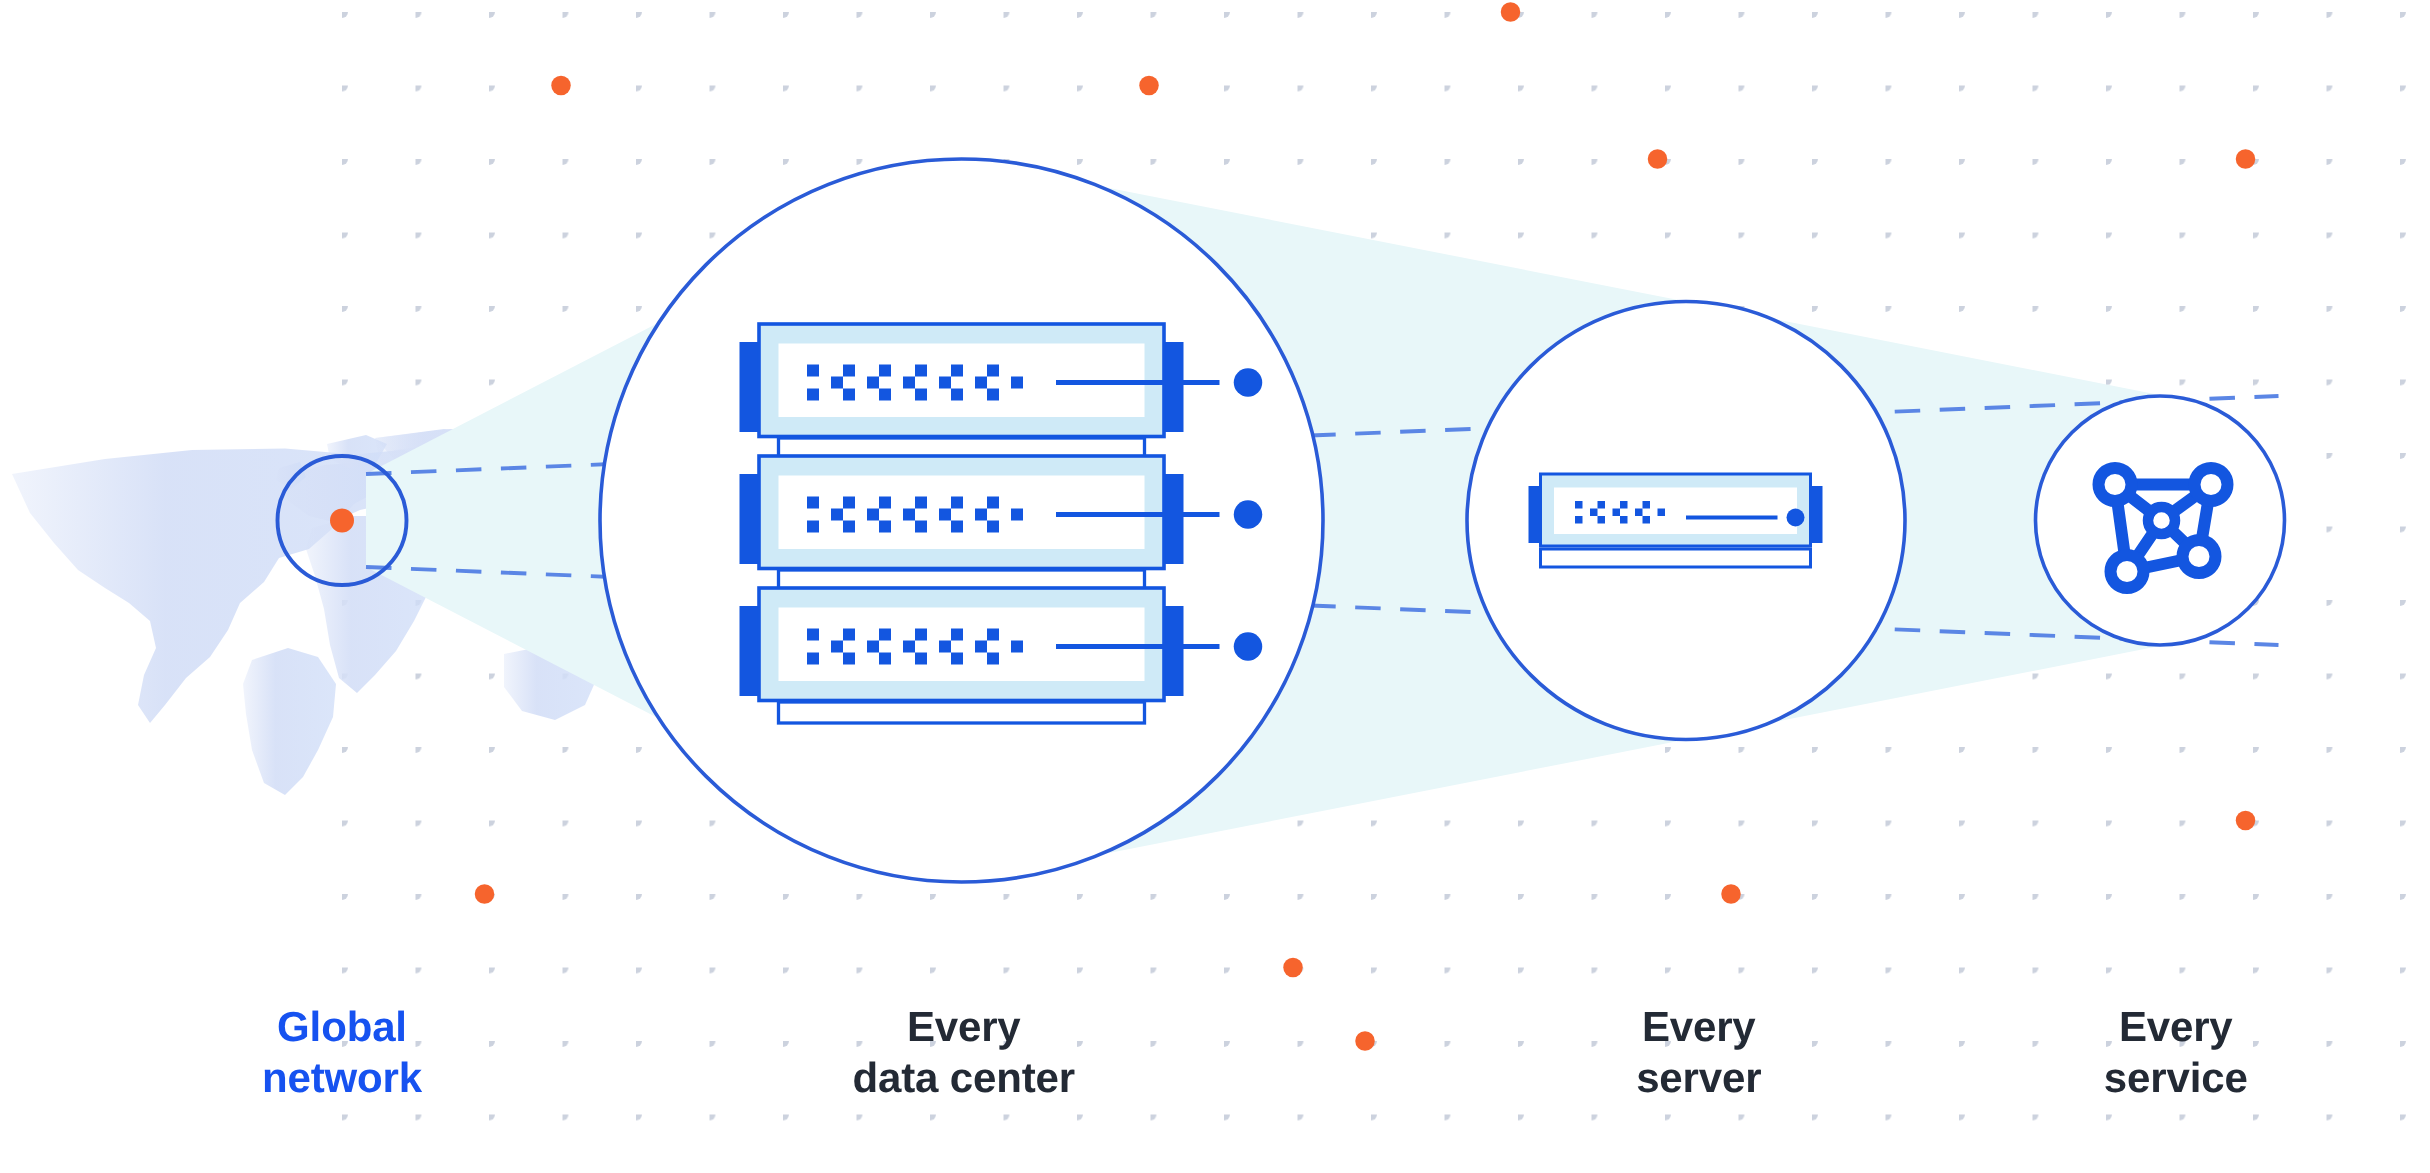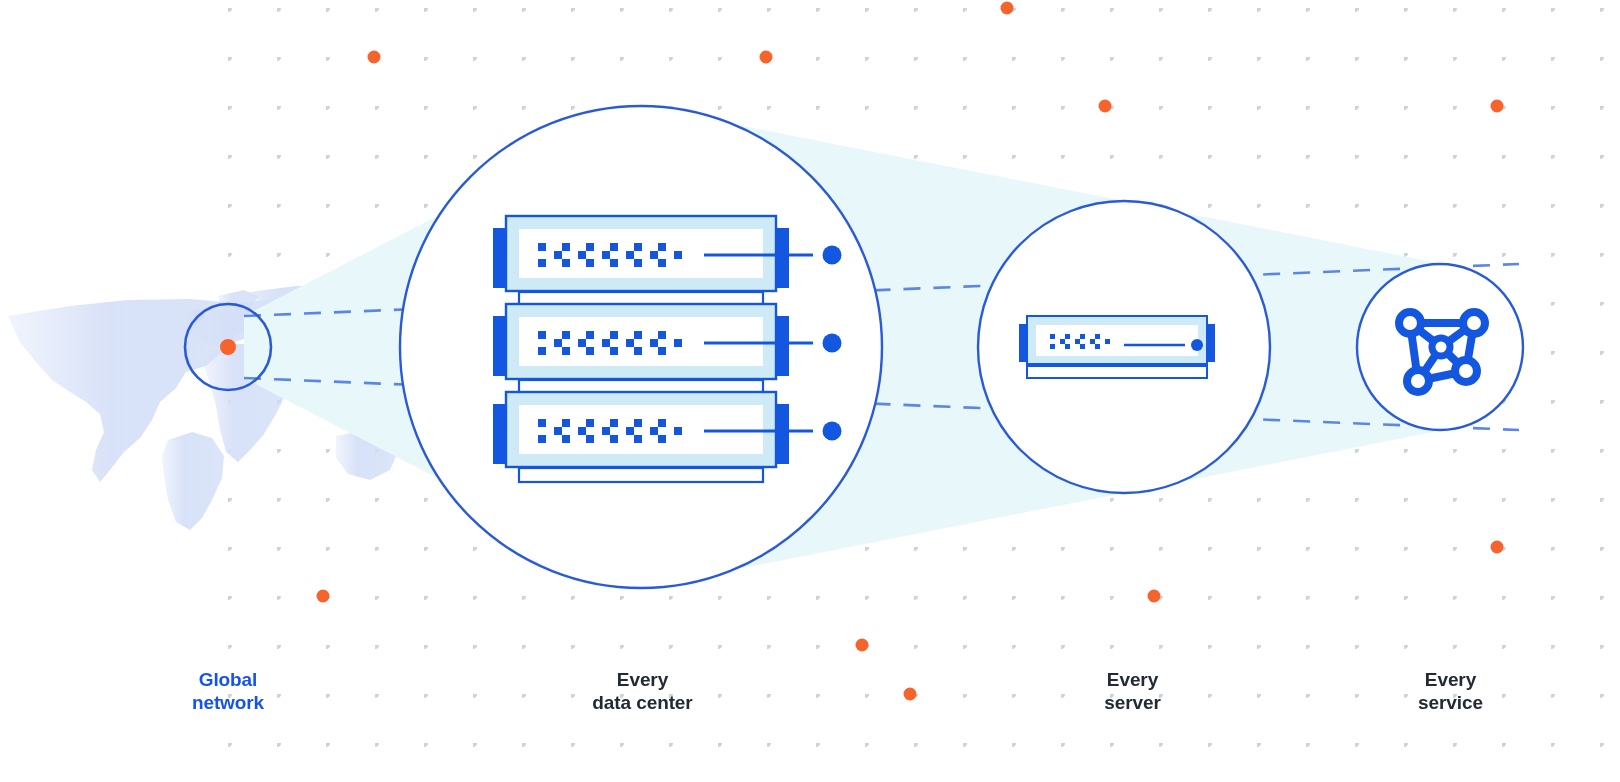--- a/index.html
+++ b/index.html
@@ -14,21 +14,21 @@
     width: 1620px;
     height: 782px;
     overflow: hidden;
     background: #ffffff;
   }
   #scene { position: absolute; inset: 0; }
   .label {
     position: absolute;
     text-align: center;
     font-family: "Liberation Sans", sans-serif;
-    font-size: 19px;
+    font-size: 28px;
     font-weight: 700;
     line-height: 1.22;
     letter-spacing: -0.1px;
     white-space: pre-line;
     color: #232a35;
   }
   .label.accent { color: #1652f0; }
   #lbl-global  { left: 118px; top: 668px; width: 220px; }
   #lbl-dc      { left: 530px; top: 668px; width: 225px; }
   #lbl-server  { left: 1020px; top: 668px; width: 225px; }

